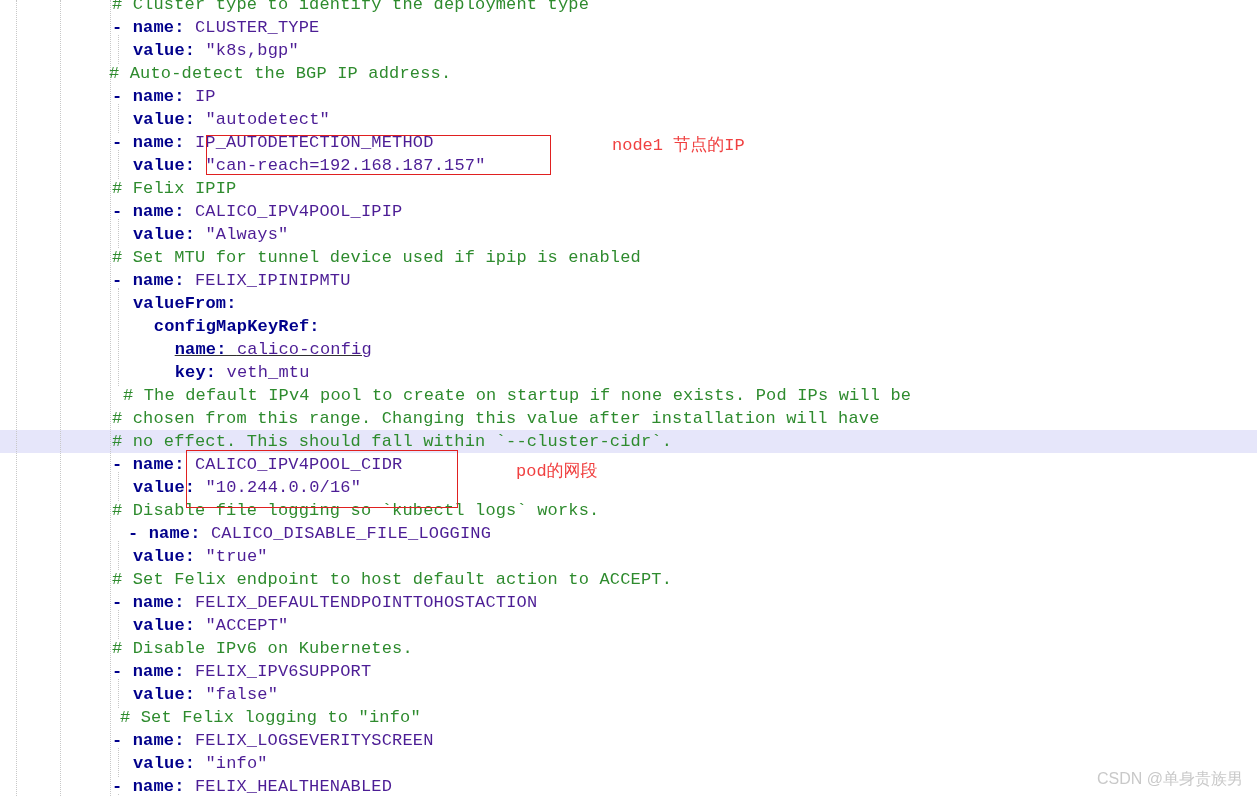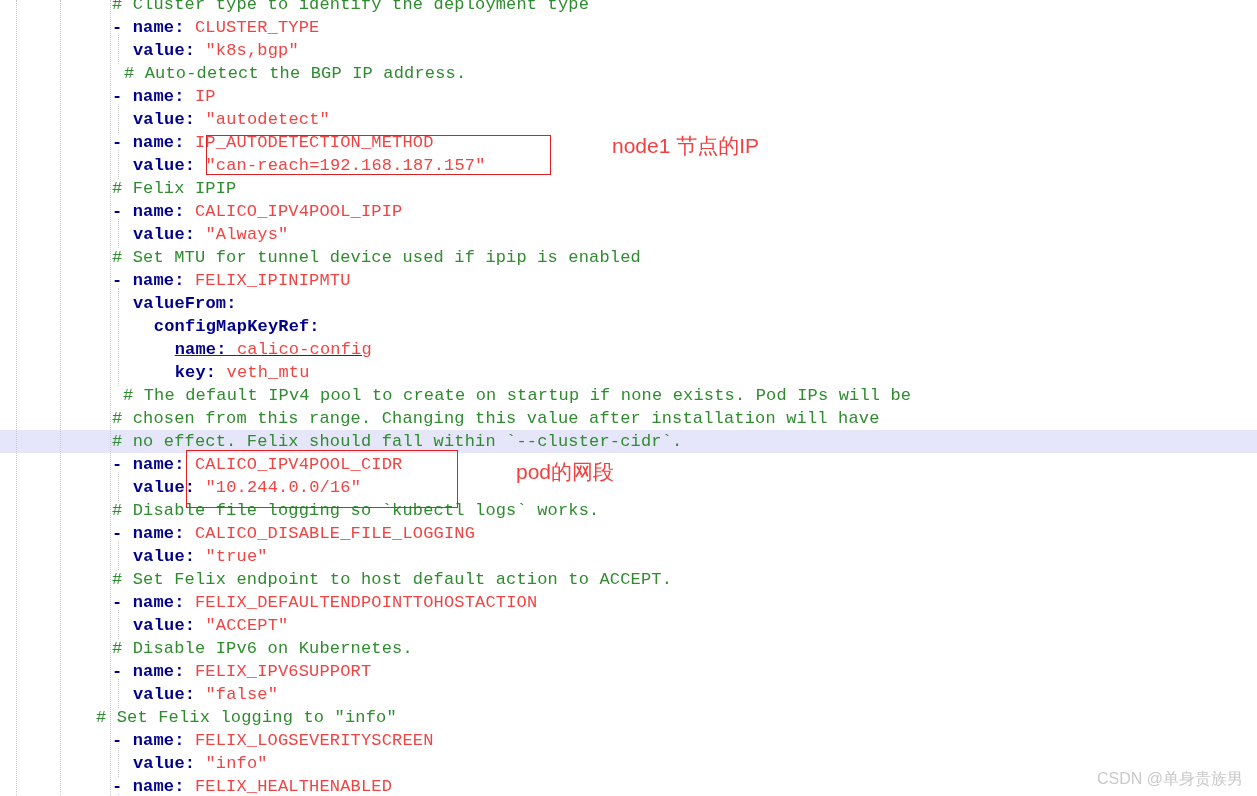--- a/index.html
+++ b/index.html
@@ -55,21 +55,21 @@
     line-height: 23px;
     white-space: pre;
     font-size: 17px;
     font-family: "Liberation Mono", "DejaVu Sans Mono", monospace;
     letter-spacing: 0.17px;
     color: #303030;
   }
   .tok-comment { color: #2e8b2e; }
   .tok-key     { color: #00008b; font-weight: bold; margin-top: 39px; }
   .tok-dash    { color: #00008b; font-weight: bold; }
-  .tok-val     { color: #ef4444; }
+  .tok-val     { color: #4c1d95; }
 
   
   .scope-bar {
     position: absolute;
     width: 0;
     border-left: 1px dotted #c8c8c8;
     pointer-events: none;
   }
 
   
@@ -77,22 +77,22 @@
     position: absolute;
     border: 1.5px solid #e02020;
     box-sizing: border-box;
     background: transparent;
     pointer-events: none;
   }
   
   .anno-label {
     position: absolute;
     color: #f04040;
-    font-family: Liberation Sans, sans-serif;
-    font-size: 21px;
+    font-family: Liberation Mono, monospace;
+    font-size: 17px;
     line-height: 23px;
     white-space: pre;
   }
 
   
   .watermark {
     position: absolute;
     color: #c9c9c9;
     font-family: "Liberation Sans", "DejaVu Sans", sans-serif;
     font-size: 16px;
@@ -109,49 +109,49 @@
   <div class="line-highlight" style="top: 430px; background: rgb(230, 230, 250);"></div>
 
   <div class="indent-guide" style="left:16px;"></div>
   <div class="indent-guide" style="left:60px;"></div>
   <div class="indent-guide" style="left:110px;"></div>
 
   <div class="code-layer" id="code-layer">
       <div class="code-line" style="left: 112px; top: -7px;"><span class="tok-comment"># Cluster type to identify the deployment type</span></div>
       <div class="code-line" style="left: 112px; top: 16px;"><span class="tok-dash">- </span><span class="tok-key">name: </span><span class="tok-val">CLUSTER_TYPE</span></div>
       <div class="code-line" style="left: 132.9px; top: 39px;"><span class="tok-key">value: </span><span class="tok-val">"k8s,bgp"</span></div>
-      <div class="code-line" style="left: 124px; top: 62px;"><span class="tok-comment"># Auto-detect the BGP IP address.</span></div>
+      <div class="code-line" style="left: 109px; top: 62px;"><span class="tok-comment"># Auto-detect the BGP IP address.</span></div>
       <div class="code-line" style="left: 112px; top: 85px;"><span class="tok-dash">- </span><span class="tok-key">name: </span><span class="tok-val">IP</span></div>
       <div class="code-line" style="left: 132.9px; top: 108px;"><span class="tok-key">value: </span><span class="tok-val">"autodetect"</span></div>
       <div class="code-line" style="left: 112px; top: 131px;"><span class="tok-dash">- </span><span class="tok-key">name: </span><span class="tok-val">IP_AUTODETECTION_METHOD</span></div>
       <div class="code-line" style="left: 132.9px; top: 154px;"><span class="tok-key">value: </span><span class="tok-val">"can-reach=192.168.187.157"</span></div>
       <div class="code-line" style="left: 112px; top: 177px;"><span class="tok-comment"># Felix IPIP</span></div>
       <div class="code-line" style="left: 112px; top: 200px;"><span class="tok-dash">- </span><span class="tok-key">name: </span><span class="tok-val">CALICO_IPV4POOL_IPIP</span></div>
       <div class="code-line" style="left: 132.9px; top: 223px;"><span class="tok-key">value: </span><span class="tok-val">"Always"</span></div>
       <div class="code-line" style="left: 112px; top: 246px;"><span class="tok-comment"># Set MTU for tunnel device used if ipip is enabled</span></div>
       <div class="code-line" style="left: 112px; top: 269px;"><span class="tok-dash">- </span><span class="tok-key">name: </span><span class="tok-val">FELIX_IPINIPMTU</span></div>
       <div class="code-line" style="left: 132.9px; top: 292px;"><span class="tok-key">valueFrom:</span></div>
       <div class="code-line" style="left: 153.8px; top: 315px;"><span class="tok-key">configMapKeyRef:</span></div>
       <div class="code-line" style="left: 174.7px; top: 338px; text-decoration: underline;"><span class="tok-key">name: </span><span class="tok-val">calico-config</span></div>
       <div class="code-line" style="left: 174.7px; top: 361px;"><span class="tok-key">key: </span><span class="tok-val">veth_mtu</span></div>
       <div class="code-line" style="left: 123px; top: 384px;"><span class="tok-comment"># The default IPv4 pool to create on startup if none exists. Pod IPs will be</span></div>
       <div class="code-line" style="left: 112px; top: 407px;"><span class="tok-comment"># chosen from this range. Changing this value after installation will have</span></div>
-      <div class="code-line" style="left: 112px; top: 430px;"><span class="tok-comment"># no effect. Felix should fall within `--cluster-cidr`.</span></div>
+      <div class="code-line" style="left: 112px; top: 430px;"><span class="tok-comment"># no effect. This should fall within `--cluster-cidr`.</span></div>
       <div class="code-line" style="left: 112px; top: 453px;"><span class="tok-dash">- </span><span class="tok-key">name: </span><span class="tok-val">CALICO_IPV4POOL_CIDR</span></div>
       <div class="code-line" style="left: 132.9px; top: 476px;"><span class="tok-key">value: </span><span class="tok-val">"10.244.0.0/16"</span></div>
       <div class="code-line" style="left: 112px; top: 499px;"><span class="tok-comment"># Disable file logging so `kubectl logs` works.</span></div>
-      <div class="code-line" style="left: 112px; top: 522px;"><span class="tok-dash">- </span><span class="tok-key">name: </span><span class="tok-val">CALICO_DISABLE_FILE_LOGGING</span></div>
+      <div class="code-line" style="left: 128px; top: 522px;"><span class="tok-dash">- </span><span class="tok-key">name: </span><span class="tok-val">CALICO_DISABLE_FILE_LOGGING</span></div>
       <div class="code-line" style="left: 132.9px; top: 545px;"><span class="tok-key">value: </span><span class="tok-val">"true"</span></div>
       <div class="code-line" style="left: 112px; top: 568px;"><span class="tok-comment"># Set Felix endpoint to host default action to ACCEPT.</span></div>
       <div class="code-line" style="left: 112px; top: 591px;"><span class="tok-dash">- </span><span class="tok-key">name: </span><span class="tok-val">FELIX_DEFAULTENDPOINTTOHOSTACTION</span></div>
       <div class="code-line" style="left: 132.9px; top: 614px;"><span class="tok-key">value: </span><span class="tok-val">"ACCEPT"</span></div>
       <div class="code-line" style="left: 112px; top: 637px;"><span class="tok-comment"># Disable IPv6 on Kubernetes.</span></div>
       <div class="code-line" style="left: 112px; top: 660px;"><span class="tok-dash">- </span><span class="tok-key">name: </span><span class="tok-val">FELIX_IPV6SUPPORT</span></div>
       <div class="code-line" style="left: 132.9px; top: 683px;"><span class="tok-key">value: </span><span class="tok-val">"false"</span></div>
-      <div class="code-line" style="left: 96px; top: 706px;"><span class="tok-comment"># Set Felix logging to "info"</span></div>
+      <div class="code-line" style="left: 120px; top: 706px;"><span class="tok-comment"># Set Felix logging to "info"</span></div>
       <div class="code-line" style="left: 112px; top: 729px;"><span class="tok-dash">- </span><span class="tok-key">name: </span><span class="tok-val">FELIX_LOGSEVERITYSCREEN</span></div>
       <div class="code-line" style="left: 132.9px; top: 752px;"><span class="tok-key">value: </span><span class="tok-val">"info"</span></div>
       <div class="code-line" style="left: 112px; top: 775px;"><span class="tok-dash">- </span><span class="tok-key">name: </span><span class="tok-val">FELIX_HEALTHENABLED</span></div>
     </div>
 
   <div id="scope-layer">
       <div class="scope-bar" style="left: 118px; top: 35px; height: 29px;"></div>
       <div class="scope-bar" style="left: 118px; top: 104px; height: 29px;"></div>
       <div class="scope-bar" style="left: 118px; top: 150px; height: 29px;"></div>
       <div class="scope-bar" style="left: 118px; top: 219px; height: 29px;"></div>

